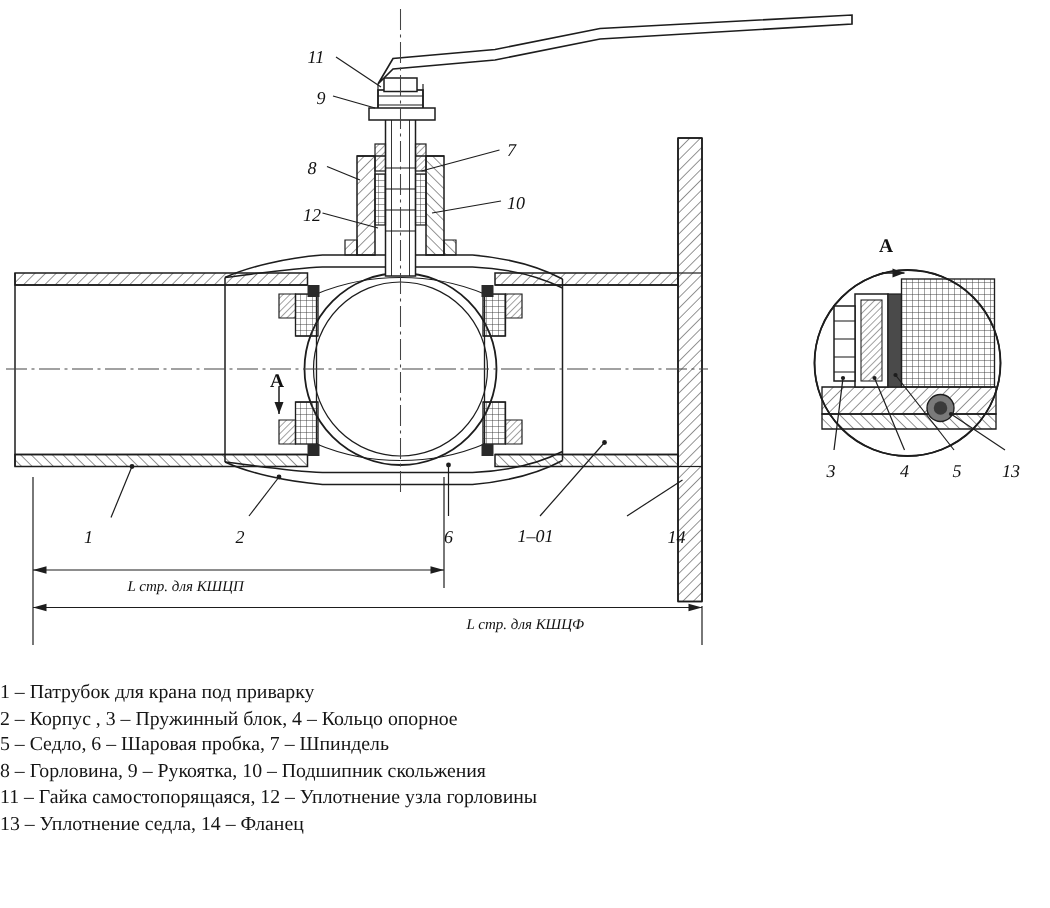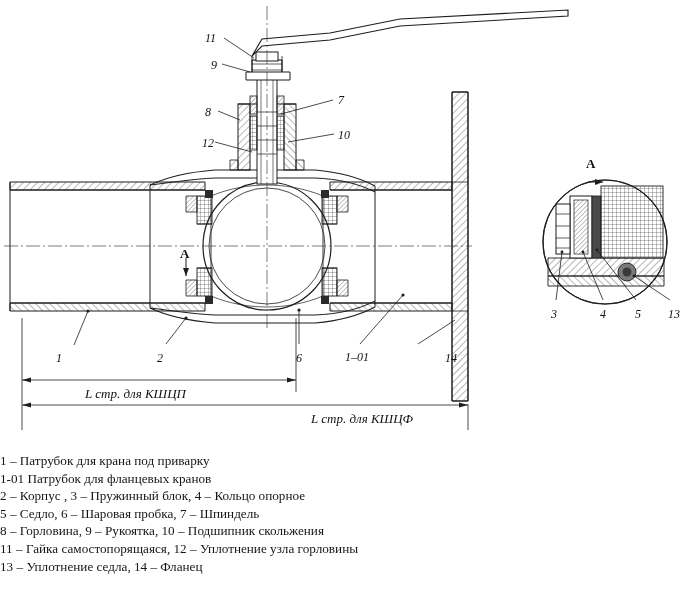--- a/index.html
+++ b/index.html
@@ -30,21 +30,21 @@
     position: absolute;
     font-family: "Liberation Serif", serif;
     font-size: 12px;
     font-style: italic;
     color: #111;
     white-space: nowrap;
   }
   .dim-label {
     position: absolute;
     font-family: "Liberation Serif", serif;
-    font-size: 13px;
+    font-size: 10px;
     font-style: italic;
     color: #111;
     white-space: nowrap;
   }
   .section-letter {
     position: absolute;
     font-family: "Liberation Serif", serif;
     font-size: 13px;
     font-weight: bold;
     color: #111;
@@ -303,21 +303,20 @@
   <div class="callout-label" style="left:668px; top:307px;">13</div>
 
   <div class="section-letter" style="left:180px; top:246px;">A</div>
   <div class="section-letter" style="left:586px; top:156px;">A</div>
 
   <div class="dim-label" style="left:85px;  top:386px;">L стр. для КШЦП</div>
   <div class="dim-label" style="left:311px; top:411px;">L стр. для КШЦФ</div>
 
   <div id="legend">
     <div>1 – Патрубок для крана под приварку</div>
-    <div>1-01 Патрубок для фланцевых кранов</div>
     <div>2 – Корпус ,  3 –  Пружинный блок,  4 –  Кольцо опорное</div>
     <div>5 – Седло,  6 – Шаровая пробка,  7 –  Шпиндель</div>
     <div>8 – Горловина,  9 – Рукоятка,  10 – Подшипник скольжения</div>
     <div>11 – Гайка самостопорящаяся,  12 –  Уплотнение узла горловины</div>
     <div>13 – Уплотнение седла,  14 – Фланец</div>
   </div>
 
 </div>
 
 </body></html>

